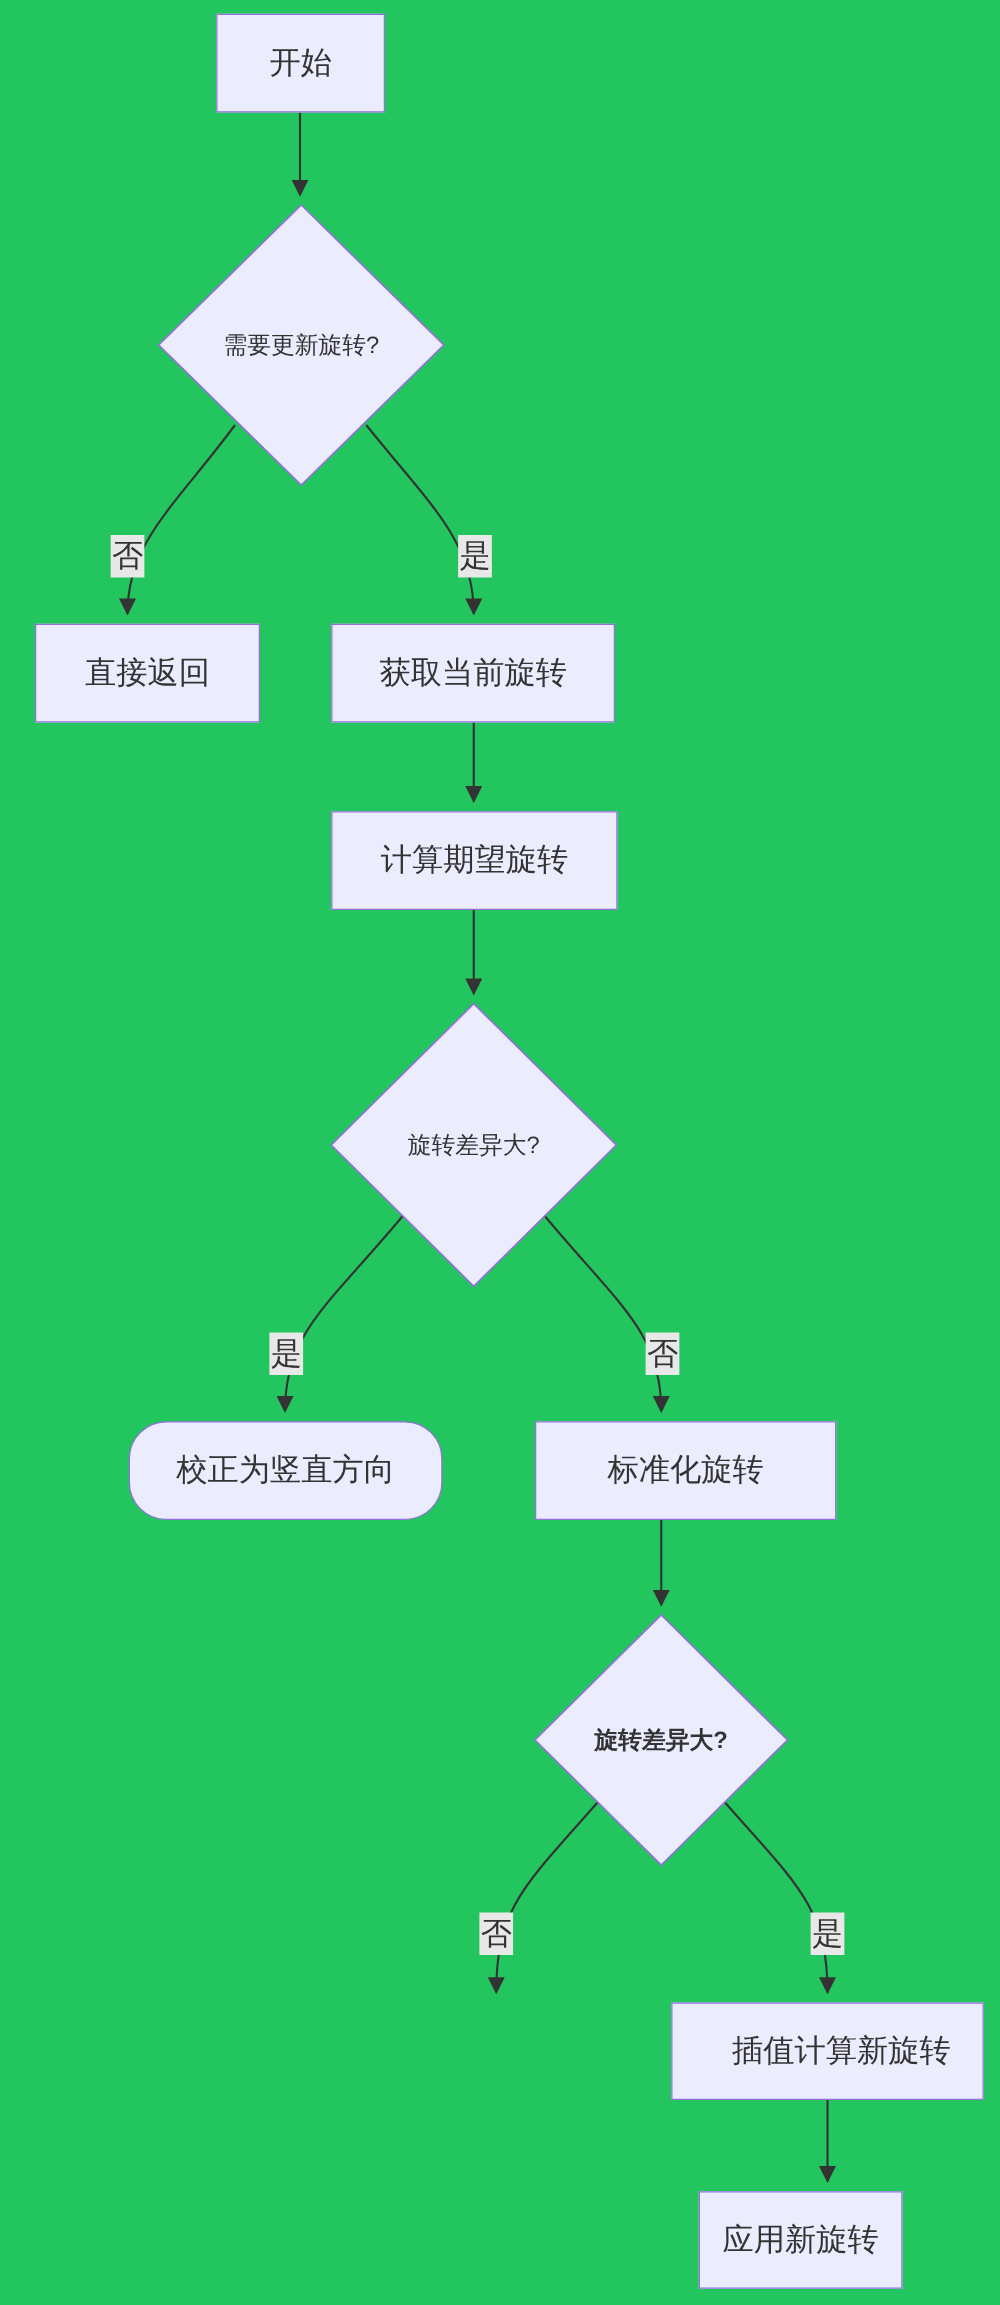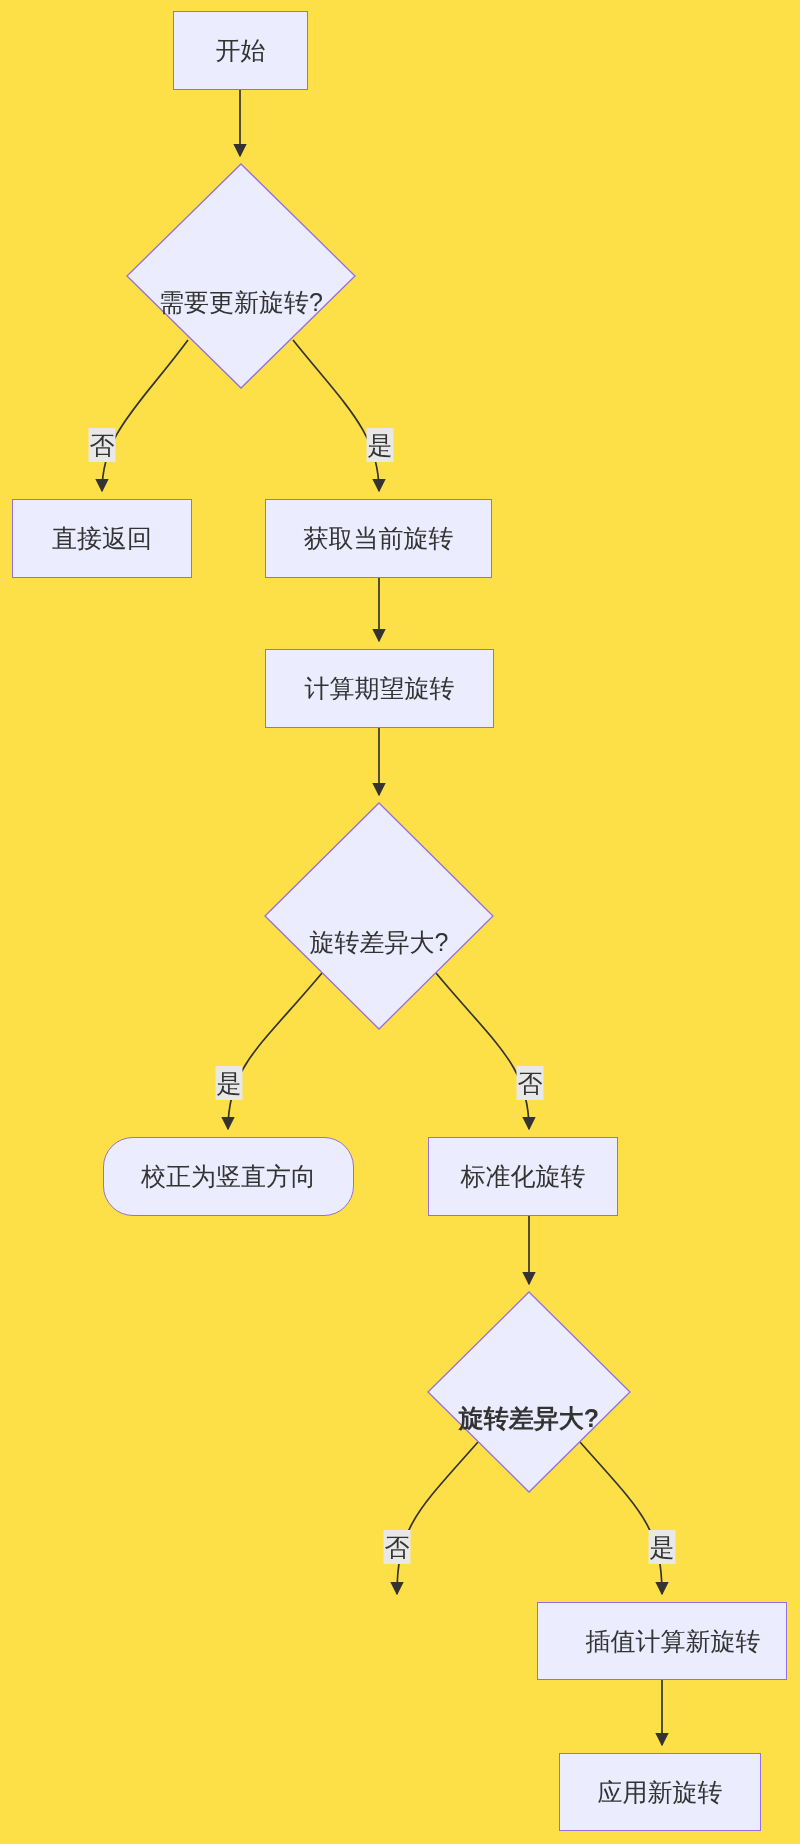--- a/index.html
+++ b/index.html
@@ -1,20 +1,20 @@
 <!DOCTYPE html>
 <html><head>
 <meta charset="utf-8">
 <style>
   html, body { margin: 0; padding: 0; background: #ffffff; }
   .canvas {
     position: relative;
     width: 800px;
     height: 1844px;
-    background: #fde047;
+    background: #22c55e;
     font-family: "Liberation Sans", sans-serif;
     color: #333333;
     overflow: hidden;
   }
   .edges-svg {
     position: absolute;
     left: 0; top: 0;
     width: 800px; height: 1844px;
   }
   .edge {
@@ -36,25 +36,24 @@
     align-items: center;
     justify-content: center;
     font-size: 25px;
     line-height: 1.3;
     color: #333333;
     white-space: nowrap;
   }
   .diamond-label {
     position: absolute;
     transform: translate(-50%, -50%);
-    font-size: 25px;
+    font-size: 19px;
     color: #333333;
     white-space: nowrap;
     text-align: left;
-    margin-top: 26px;
   }
   .edge-label {
     position: absolute;
     transform: translate(-50%, -50%);
     font-size: 25px;
     line-height: 34px;
     padding: 0 1px;
     background: #e8e8e8;
     color: #333333;
     white-space: nowrap;
@@ -86,46 +85,46 @@
 
     <polygon class="diamond-shape" points="241,164 355,276 241,388 127,276"></polygon>
     <polygon class="diamond-shape" points="379,803 493,916 379,1029 265,916"></polygon>
     <polygon class="diamond-shape" points="529,1292 630,1392 529,1492 428,1392"></polygon>
   </svg>
 
   <div class="node" style="left:173px; top:11px; width:135px; height:79px;">
     <span>开始</span>
   </div>
 
-  <div class="node" style="left:12px; top:499px; width:180px; height:79px;">
+  <div class="node" style="left:28px; top:499px; width:180px; height:79px;">
     <span>直接返回</span>
   </div>
 
   <div class="node" style="left:265px; top:499px; width:227px; height:79px;">
     <span>获取当前旋转</span>
   </div>
 
   <div class="node" style="left:265px; top:649px; width:229px; height:79px;">
     <span>计算期望旋转</span>
   </div>
 
   <div class="node" style="left:103px; top:1137px; width:251px; height:79px;border-radius:30px;">
     <span>校正为竖直方向</span>
   </div>
 
-  <div class="node" style="left:428px; top:1137px; width:190px; height:79px;">
+  <div class="node" style="left:428px; top:1137px; width:241px; height:79px;">
     <span>标准化旋转</span>
   </div>
 
 
   <div class="node" style="left:537px; top:1602px; width:250px; height:78px;padding-left:22px;">
     <span>插值计算新旋转</span>
   </div>
 
-  <div class="node" style="left:559px; top:1753px; width:202px; height:78px;">
+  <div class="node" style="left:559px; top:1753px; width:163px; height:78px;">
     <span>应用新旋转</span>
   </div>
 
   <div class="diamond-label" style="left:241px; top:276px;">需要更新旋转?</div>
   <div class="diamond-label" style="left:379px; top:916px;">旋转差异大?</div>
   <div class="diamond-label" style="left:529px; top:1392px;font-weight:bold;">旋转差异大?</div>
 
   <span class="edge-label" style="left:102px; top:445px;">否</span>
   <span class="edge-label" style="left:380px; top:445px;">是</span>
   <span class="edge-label" style="left:229px; top:1083px;">是</span>

